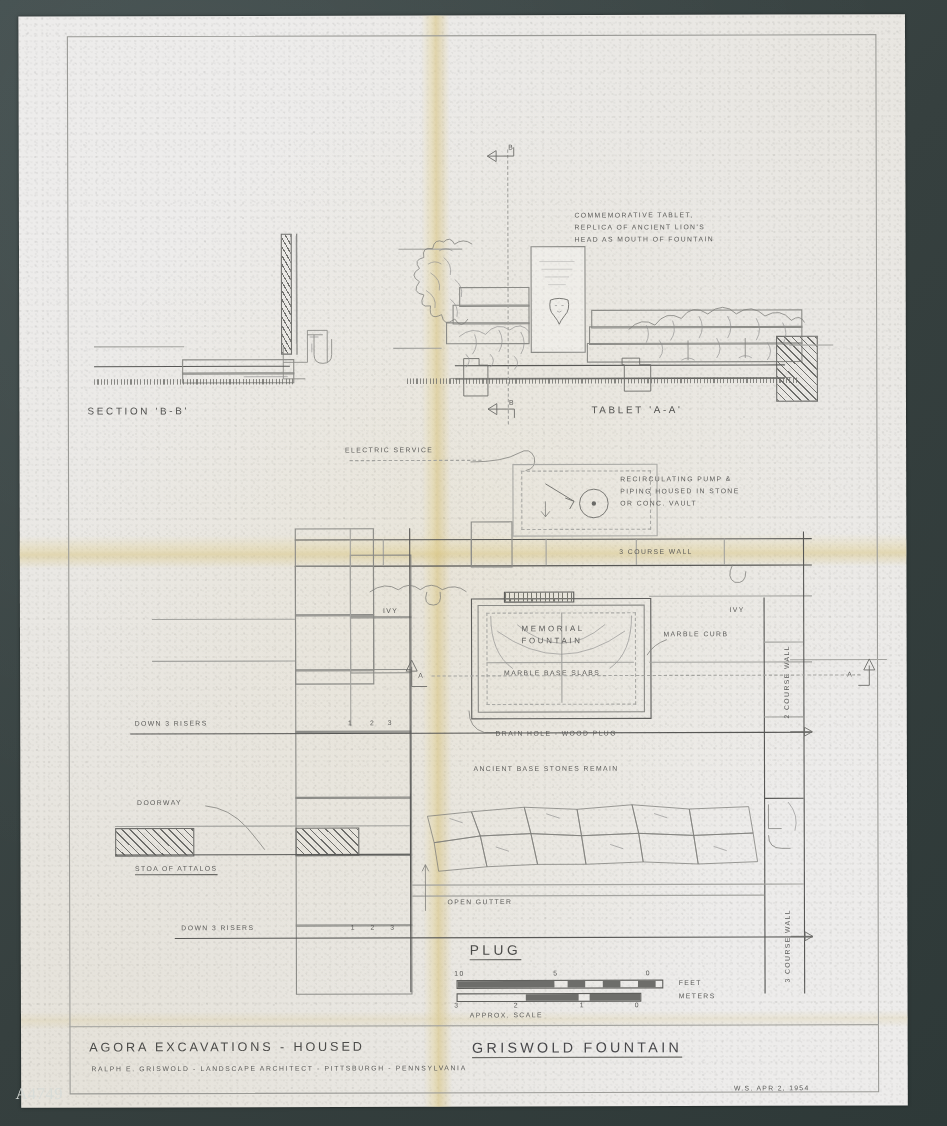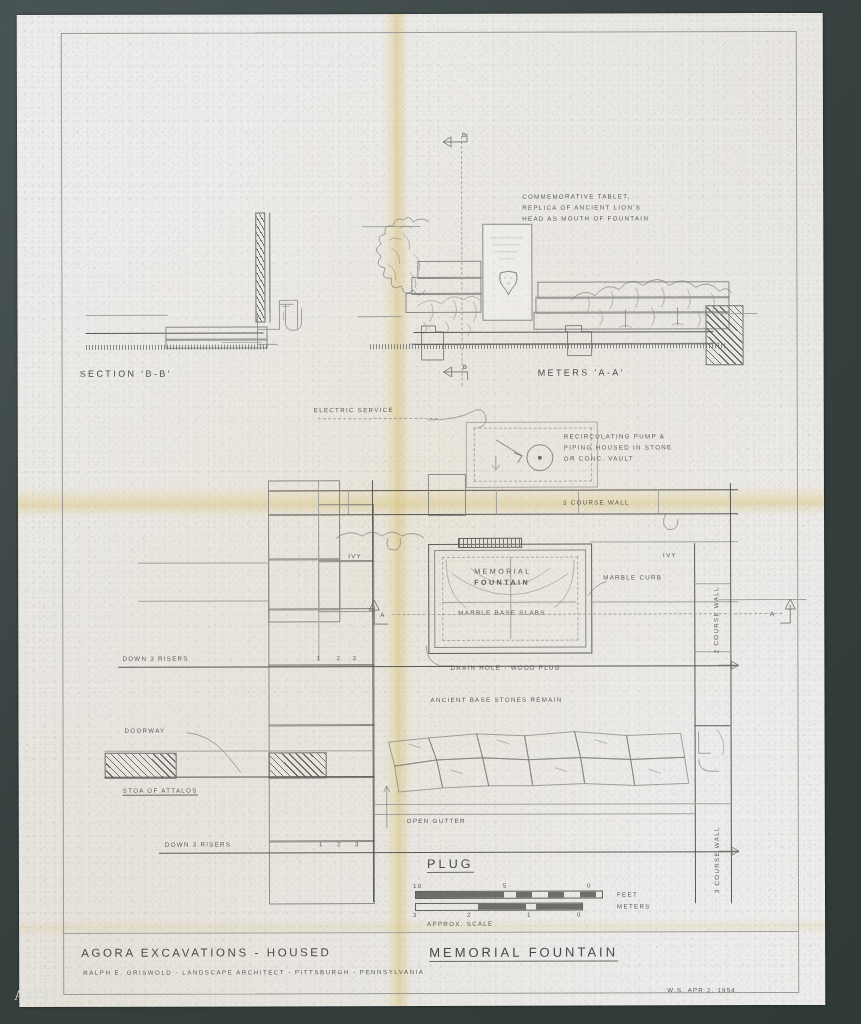--- a/index.html
+++ b/index.html
@@ -212,21 +212,21 @@
       <path class="s" d="M30,2 L30,10"></path>
     </svg>
     <div class="lbl sm" style="left:445px;top:117px;">B</div>
     <svg style="left:420px;top:348px;" width="40" height="24">
       <path class="s" d="M30,10 L6,10 M6,10 L14,5 L14,15 Z" fill="#6a6a67"></path>
       <path class="s" d="M30,10 L30,18"></path>
     </svg>
     <div class="lbl sm" style="left:445px;top:349px;">B</div>
 
     <div class="lbl mid" style="left:62px;top:354px;">SECTION 'B-B'</div>
-    <div class="lbl mid" style="left:520px;top:354px;">METERS 'A-A'</div>
+    <div class="lbl mid" style="left:520px;top:354px;">TABLET 'A-A'</div>
 
     <div>
 
       <div class="lbl sm" style="left:296px;top:392px;">ELECTRIC  SERVICE</div>
       <svg style="left:410px;top:390px;" width="70" height="40">
         <path class="s2" d="M0,16 Q30,16 44,8 Q54,2 58,12 Q60,22 50,24"></path>
       </svg>
       <div class="hr lt dash" style="left:300px;top:404px;width:120px;"></div>
 
       <div class="box dashed lt" style="left:456px;top:414px;width:116px;height:52px;"></div>
@@ -271,21 +271,21 @@
       <div class="vr lt" style="left:492px;top:543px;height:82px;"></div>
       <svg style="left:424px;top:540px;" width="136" height="86">
         <path class="s3" d="M10,20 Q68,62 126,20"></path>
         <path class="s3" d="M28,14 Q68,48 108,14"></path>
         <path class="s3" d="M4,6 Q4,40 24,54 M132,6 Q132,40 112,54"></path>
       </svg>
 
       <div class="box dk" style="left:440px;top:524px;width:62px;height:8px;background:repeating-linear-gradient(90deg,#77776f 0 1px,transparent 1px 4px);"></div>
 
       <div class="lbl" style="left:456px;top:553px;letter-spacing:2.4px;">MEMORIAL</div>
-      <div class="lbl" style="left:456px;top:564px;letter-spacing:2.4px;font-weight:bold;">FOUNTAIN</div>
+      <div class="lbl" style="left:456px;top:564px;letter-spacing:2.4px;">FOUNTAIN</div>
       <div class="lbl sm" style="left:440px;top:595px;">MARBLE  BASE  SLABS</div>
       <div class="lbl sm" style="left:585px;top:560px;">MARBLE  CURB</div>
       <svg style="left:566px;top:562px;" width="26" height="26">
         <path class="s2" d="M22,6 Q10,10 4,20"></path>
       </svg>
       <div class="lbl sm" style="left:432px;top:650px;">DRAIN HOLE - WOOD PLUG</div>
       <svg style="left:406px;top:630px;" width="34" height="30">
         <path class="s2" d="M2,2 Q2,18 16,22 L30,22"></path>
       </svg>
 
@@ -406,19 +406,19 @@
       <div class="lbl sm" style="left:448px;top:897px;">2</div>
       <div class="lbl sm" style="left:508px;top:897px;">1</div>
       <div class="lbl sm" style="left:558px;top:897px;">0</div>
       <div class="lbl sm" style="left:598px;top:877px;">FEET</div>
       <div class="lbl sm" style="left:598px;top:889px;">METERS</div>
       <div class="lbl sm" style="left:408px;top:906px;">APPROX.  SCALE</div>
     </div>
 
     <div class="hr lt" style="left:44px;top:918px;width:736px;"></div>
     <div class="lbl" style="left:62px;top:932px;font-size:11.5px;letter-spacing:2.6px;color:#4b4b49;">AGORA  EXCAVATIONS  -  HOUSED</div>
-    <div class="lbl uline" style="left:410px;top:931px;font-size:13px;letter-spacing:3px;color:#47474a;">MEMORIAL  FOUNTAIN</div>
+    <div class="lbl uline" style="left:410px;top:931px;font-size:13px;letter-spacing:3px;color:#47474a;">GRISWOLD  FOUNTAIN</div>
     <div class="lbl sm" style="left:64px;top:954px;letter-spacing:1.5px;">RALPH E. GRISWOLD  -  LANDSCAPE  ARCHITECT - PITTSBURGH - PENNSYLVANIA</div>
     <div class="lbl sm" style="left:648px;top:973px;letter-spacing:1.2px;">W.S.  APR 2, 1954</div>
   </div>
 
   <div id="archno">A4749</div>
 </div>
 
 </body></html>

